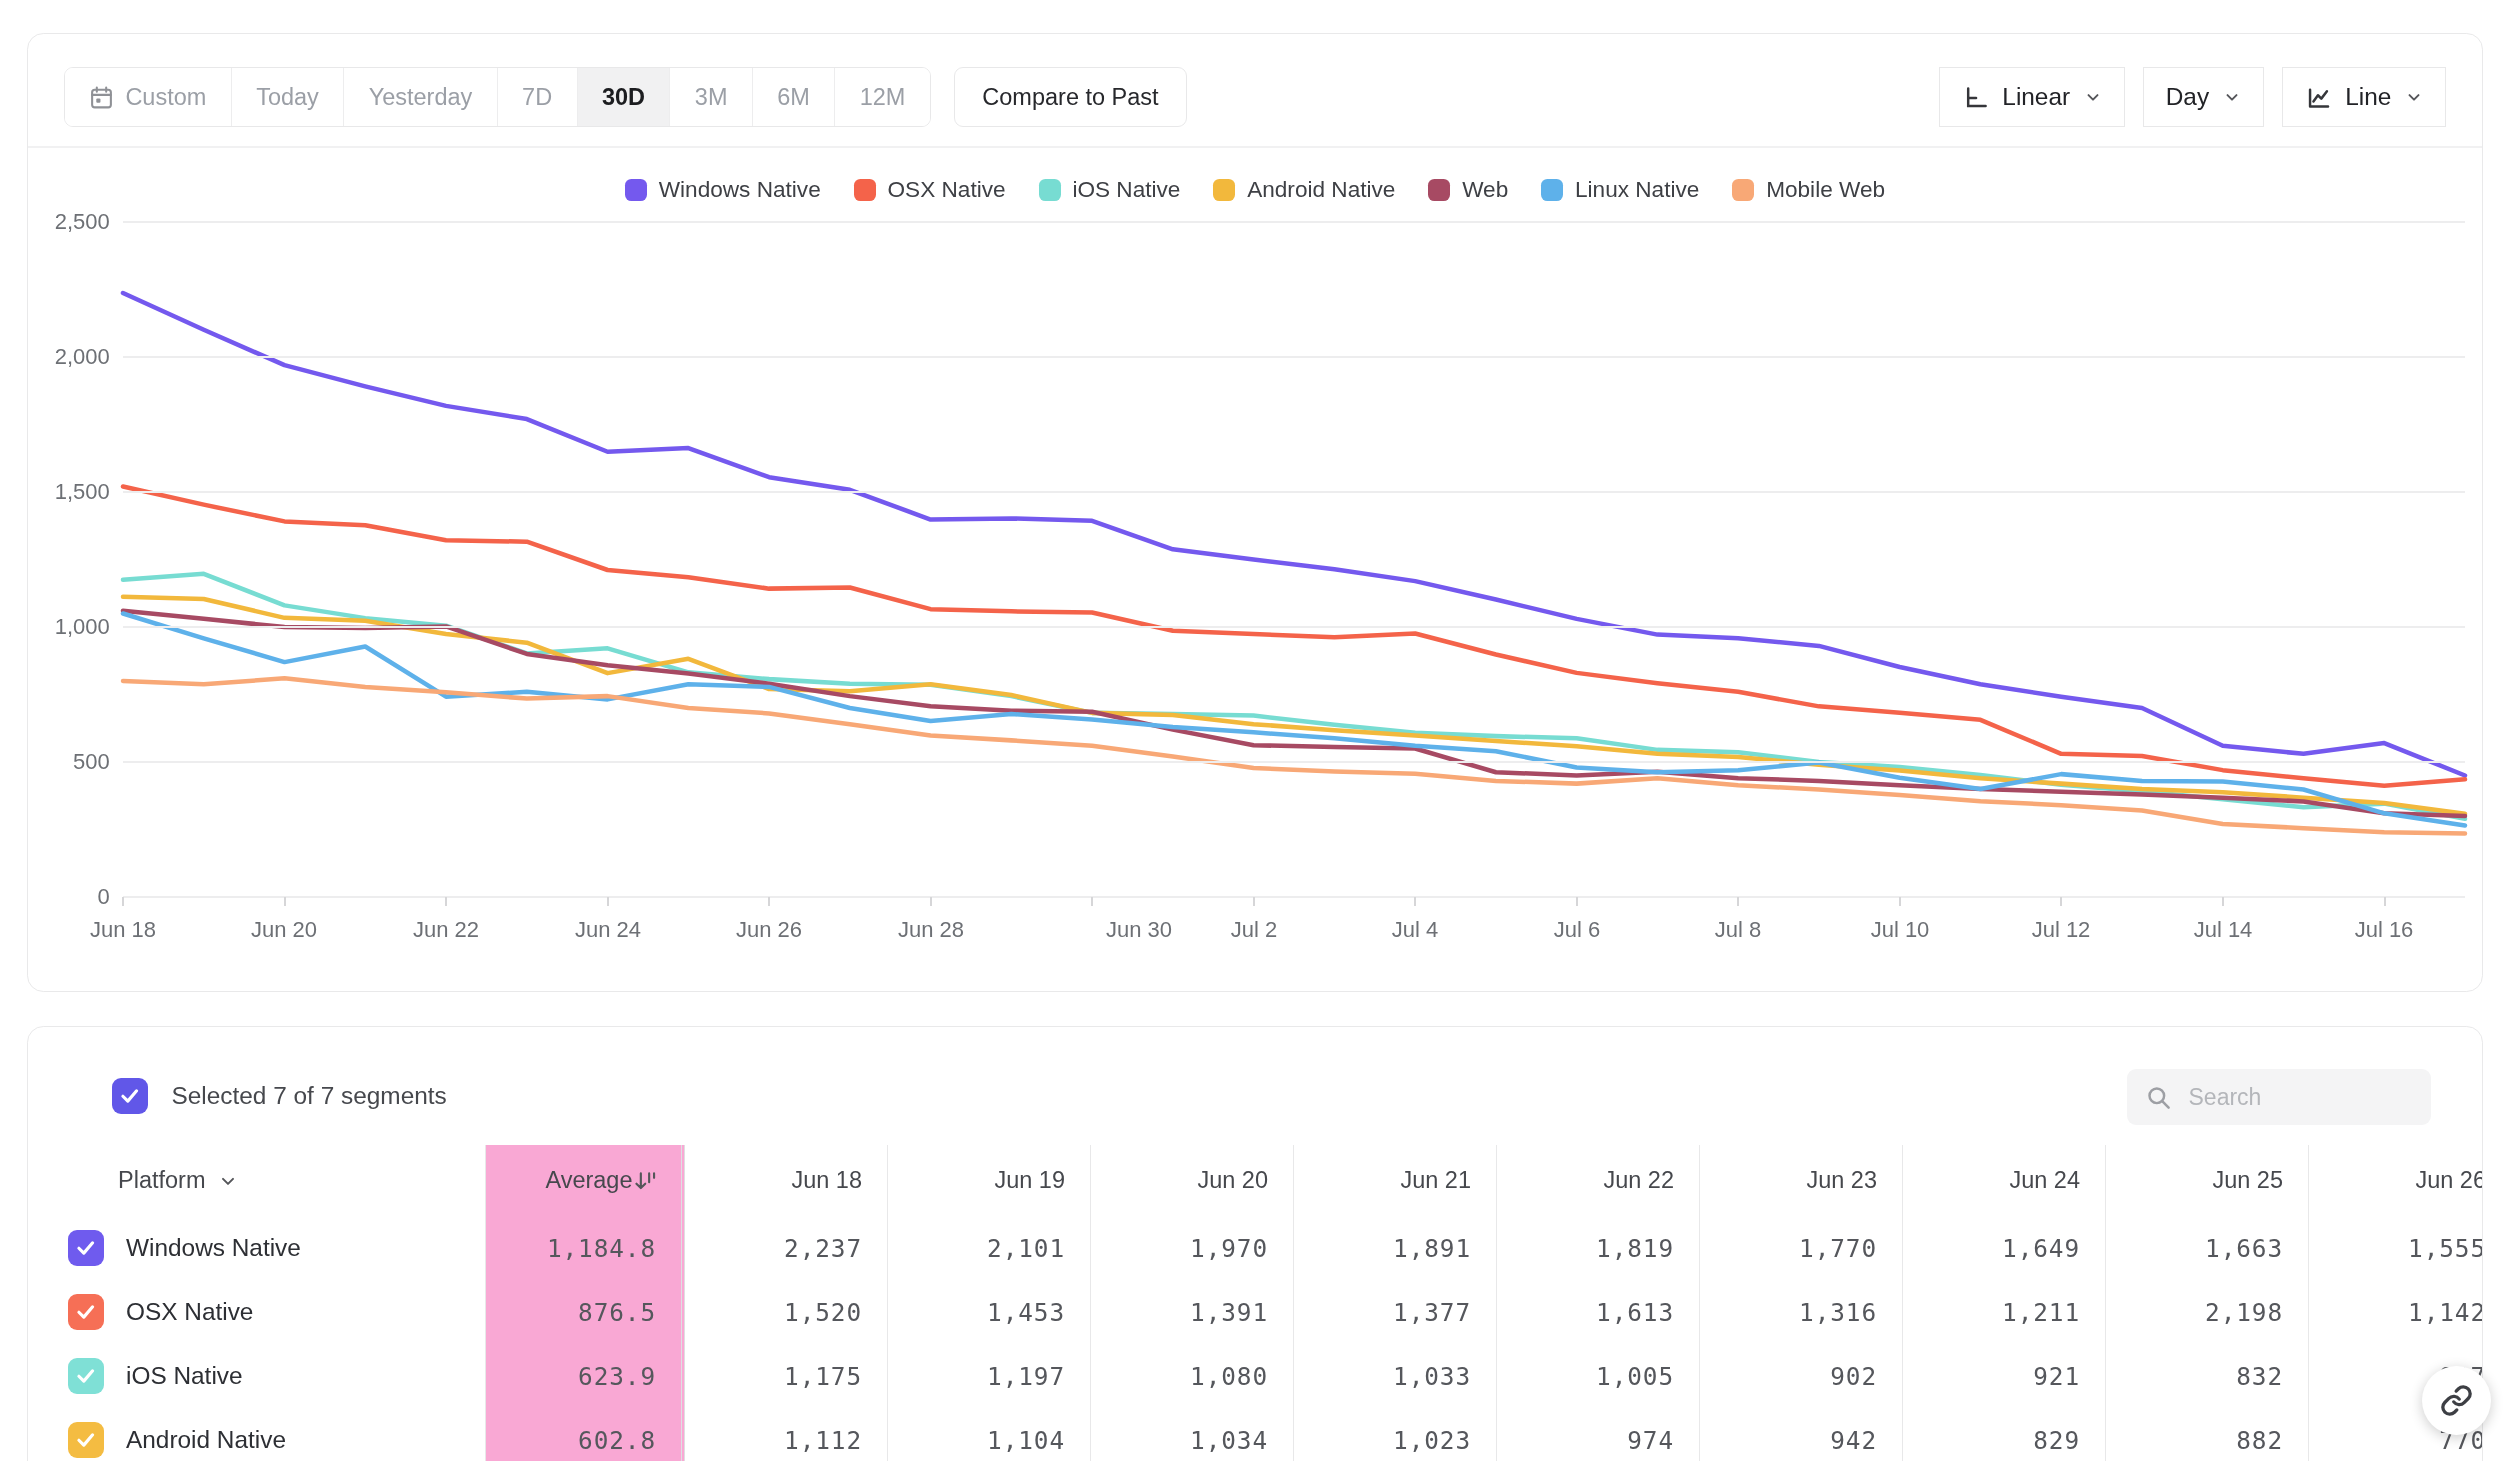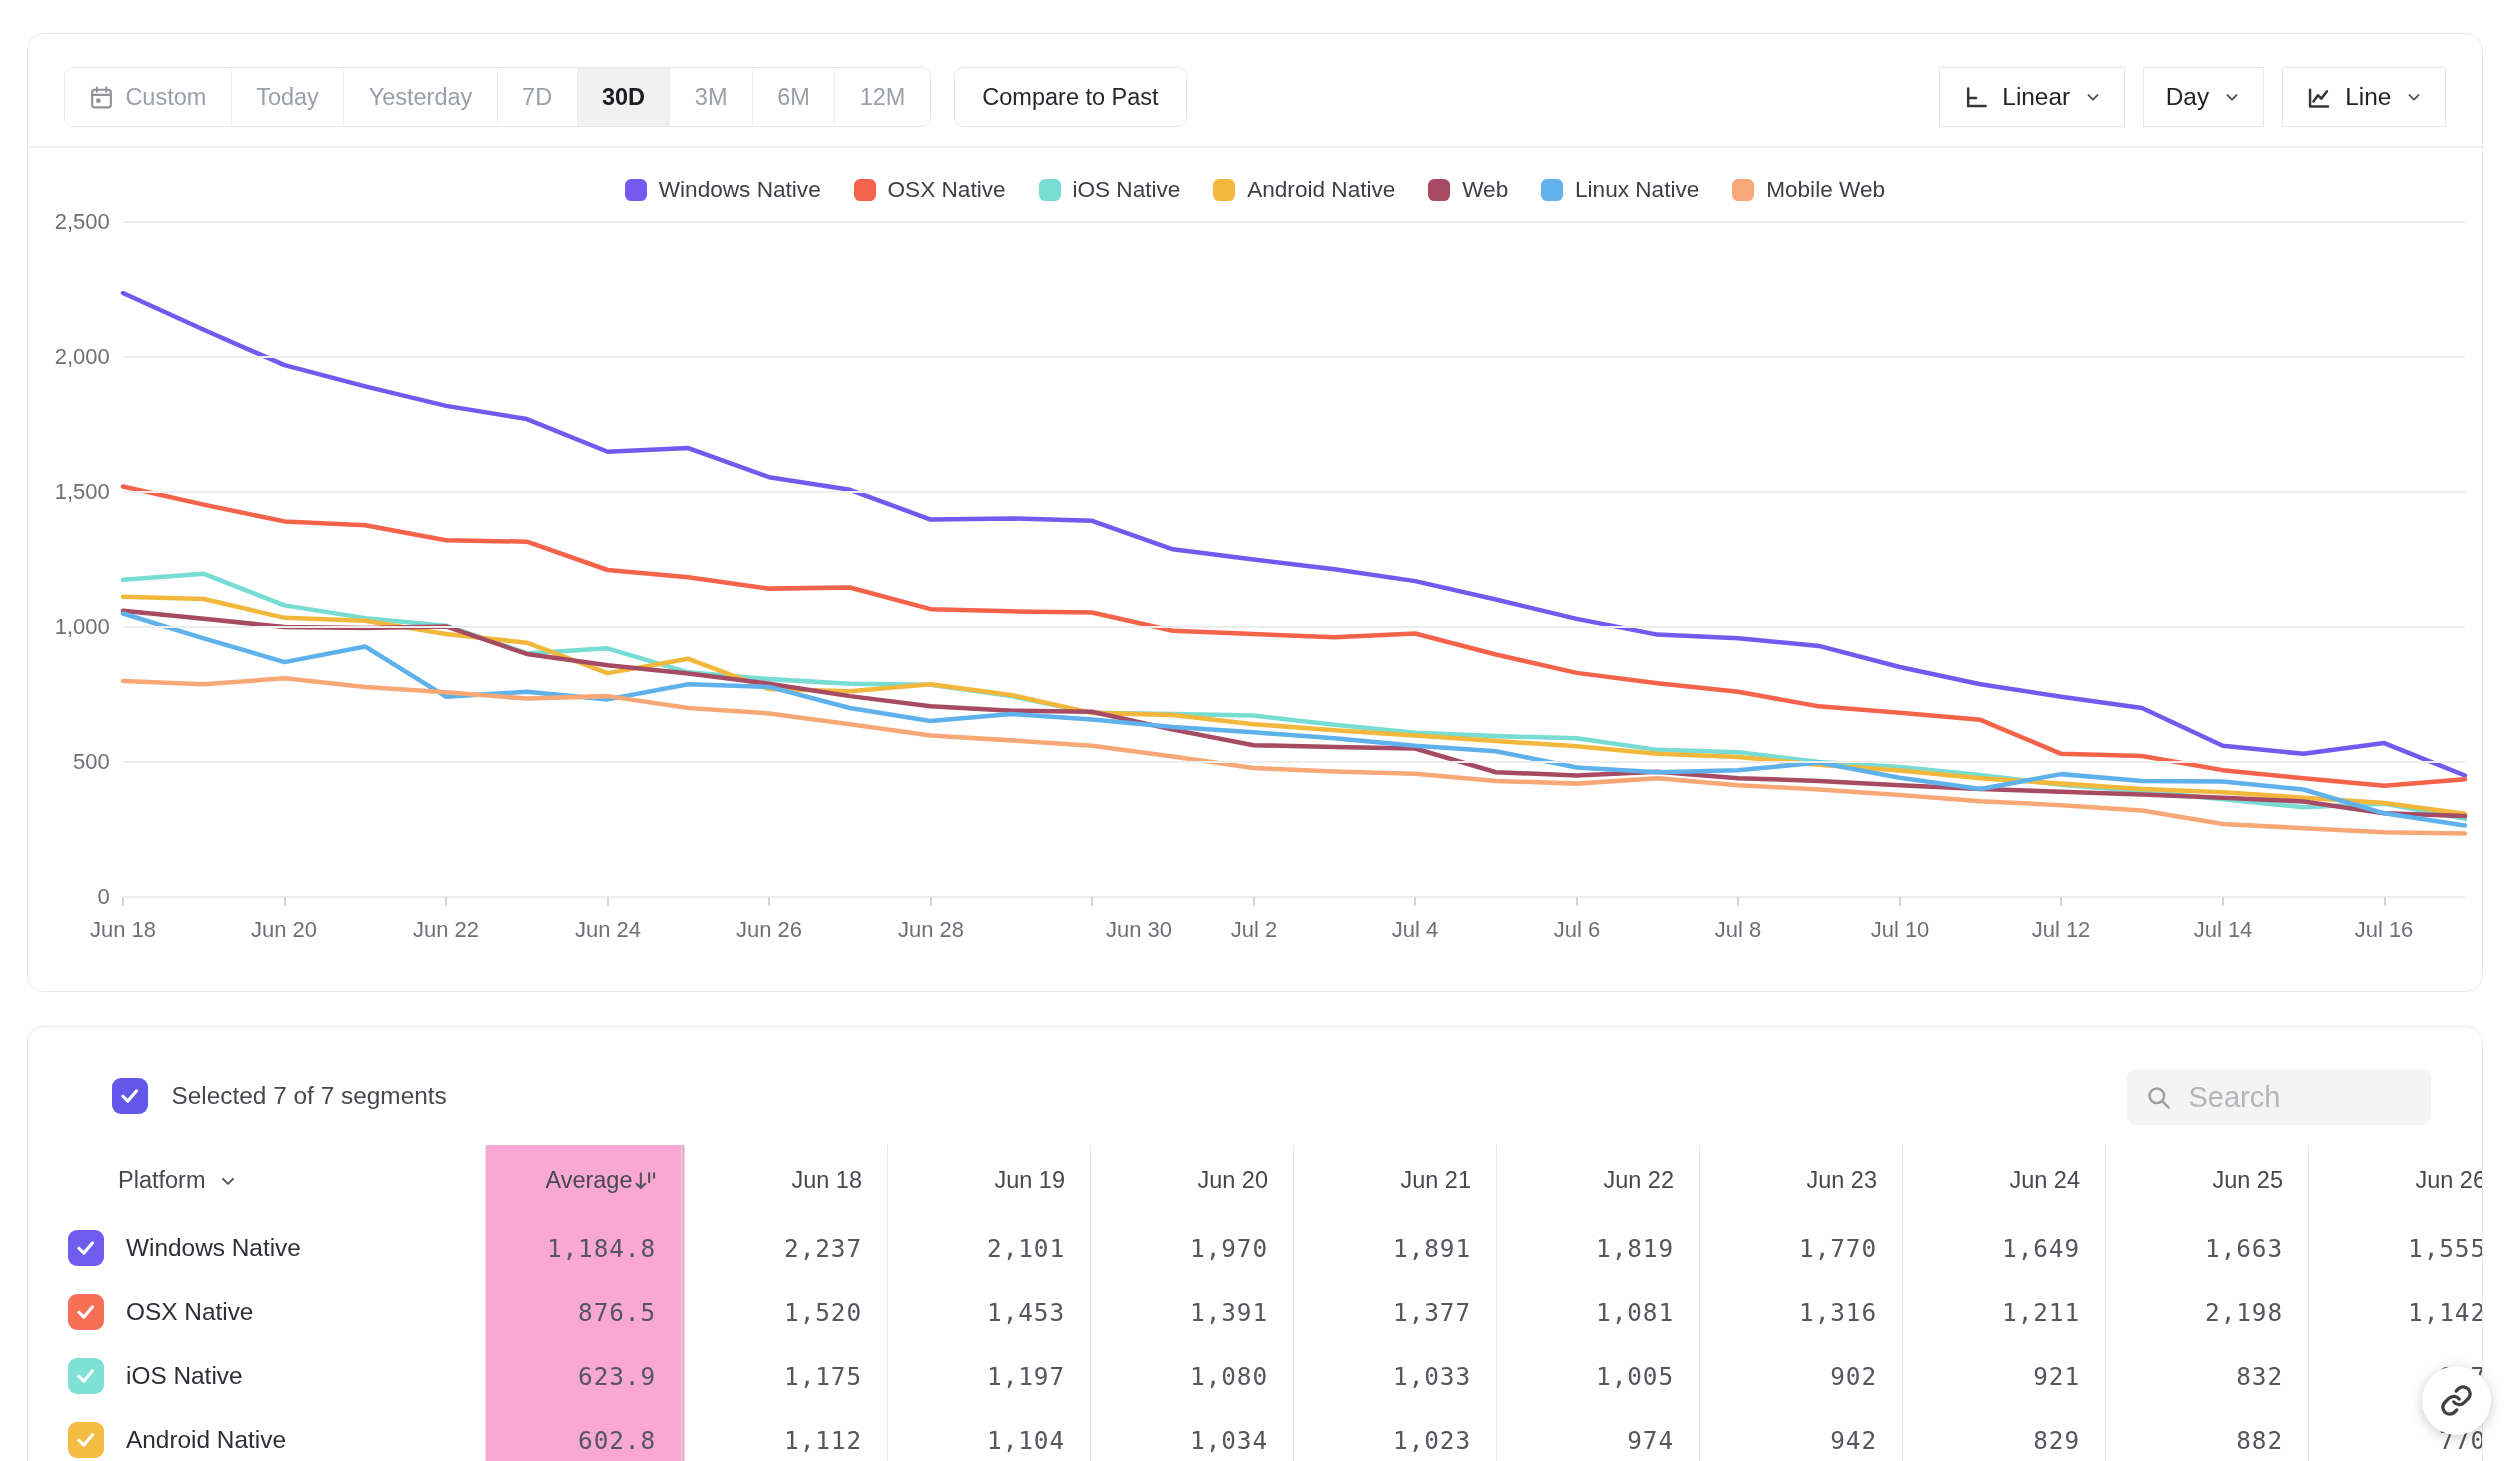--- a/index.html
+++ b/index.html
@@ -30,21 +30,21 @@
   .ylab{position:absolute;width:80px;text-align:right;font-size:22px;color:#6d7075;}
   .xlab{position:absolute;font-size:22px;color:#6d7075;transform:translateX(-50%);white-space:nowrap;}
   .xtick{position:absolute;width:1.8px;height:9px;background:#d6d6d8;}
   #plot{position:absolute;left:95px;top:188px;overflow:visible;}
 
   
   .seg-row{position:absolute;left:40px;top:51px;display:flex;align-items:center;gap:23.5px;padding-left:44px;}
   .checkbox{width:36px;height:36px;border-radius:9px;display:flex;align-items:center;justify-content:center;flex:none;cursor:pointer;}
   .summary{font-size:24.4px;color:#46484d;}
   .search{position:absolute;right:51px;top:42px;width:304px;height:56px;background:#f4f4f5;border-radius:9px;display:flex;align-items:center;gap:14.5px;padding:0 18px;box-sizing:border-box;}
-  .search input{border:none;background:transparent;outline:none;font-size:29px;color:#333;width:100%;font-family:"Liberation Sans",sans-serif;}
+  .search input{border:none;background:transparent;outline:none;font-size:23px;color:#333;width:100%;font-family:"Liberation Sans",sans-serif;}
   .search input::placeholder{color:#b4b6ba;}
 
   #seg-table{position:absolute;left:0;top:118px;right:-27px;}
   .trow{display:grid;grid-template-columns:458px 199px repeat(9,203px);height:64px;align-items:stretch;}
   .trow.thead{height:71px;}
   .cell{display:flex;align-items:center;justify-content:flex-end;padding-right:25px;box-sizing:border-box;border-right:0.9px solid #e8e8e9;}
   .cell.platform{justify-content:flex-start;padding-left:40px;padding-right:0;gap:22px;}
   .thead .cell.platform{padding-left:90px;gap:12.7px;}
   .cell.avg{background:#f9a8d4;border-right:4.5px double #dfdfe1;}
   .hlabel{font-size:23.5px;color:#46484d;display:flex;align-items:center;gap:11px;}
@@ -343,21 +343,21 @@
         <div class="cell">
           <span class="num">1,453</span>
         </div>
         <div class="cell">
           <span class="num">1,391</span>
         </div>
         <div class="cell">
           <span class="num">1,377</span>
         </div>
         <div class="cell">
-          <span class="num">1,081</span>
+          <span class="num">1,613</span>
         </div>
         <div class="cell">
           <span class="num">1,316</span>
         </div>
         <div class="cell">
           <span class="num">1,211</span>
         </div>
         <div class="cell">
           <span class="num">2,198</span>
         </div>

